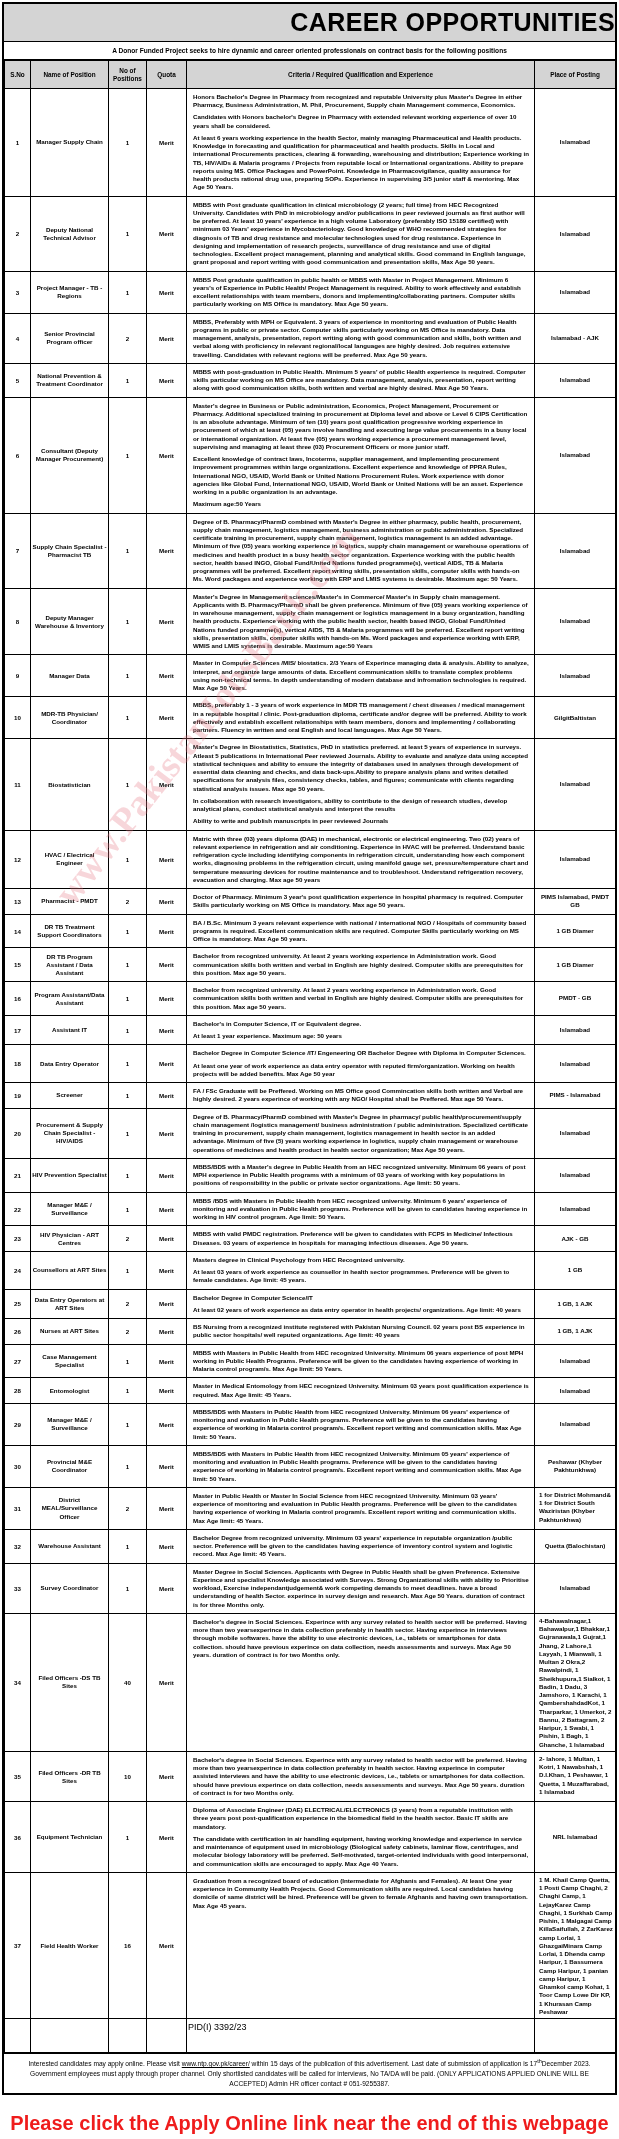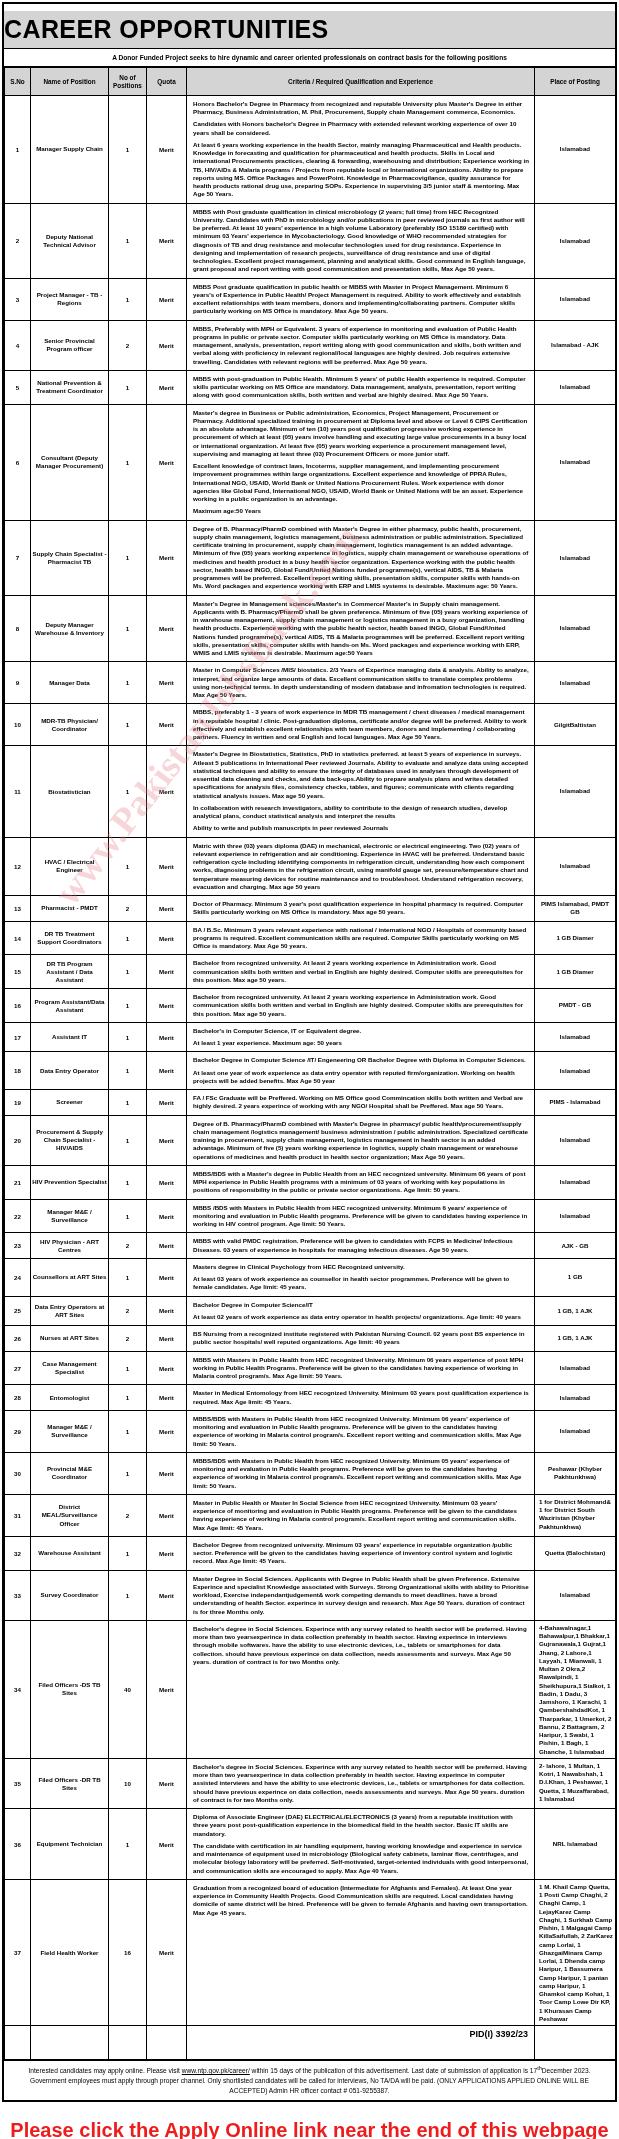--- a/index.html
+++ b/index.html
@@ -18,23 +18,22 @@
   }
   .ad-frame {
     border: 2px solid #000;
     margin: 2px 2px 0 2px;
     width: 615px;
     background: #fff;
   }
   .banner {
     background: #d4d4d4;
     border-bottom: 1.5px solid #000;
-    text-align: left;
+    text-align: right;
     padding: 5px 0 6px 0;
-    margin-top: 7px;
   }
   .banner-title {
     font-size: 25px;
     font-weight: bold;
     letter-spacing: 0.4px;
     color: #000;
     line-height: 1.05;
   }
   .subbanner {
     border-bottom: 1.5px solid #000;
@@ -112,24 +111,24 @@
   tr.tall-row td.sno,
   tr.tall-row td.pname,
   tr.tall-row td.npos,
   tr.tall-row td.quota { vertical-align: middle; }
 
   .pid-row td {
     border: 1px solid #000;
     height: 34px;
   }
   .pid-cell {
-    text-align: right;
+    text-align: left;
     padding-right: 6px;
     font-size: 9px;
-    font-weight: bold;
+    font-weight: normal;
     vertical-align: bottom;
     padding-bottom: 18px;
   }
   .footnote {
     border-top: 1.5px solid #000;
     text-align: center;
     font-size: 6.6px;
     padding: 4px 8px 5px 8px;
     line-height: 1.45;
     color: #000;

